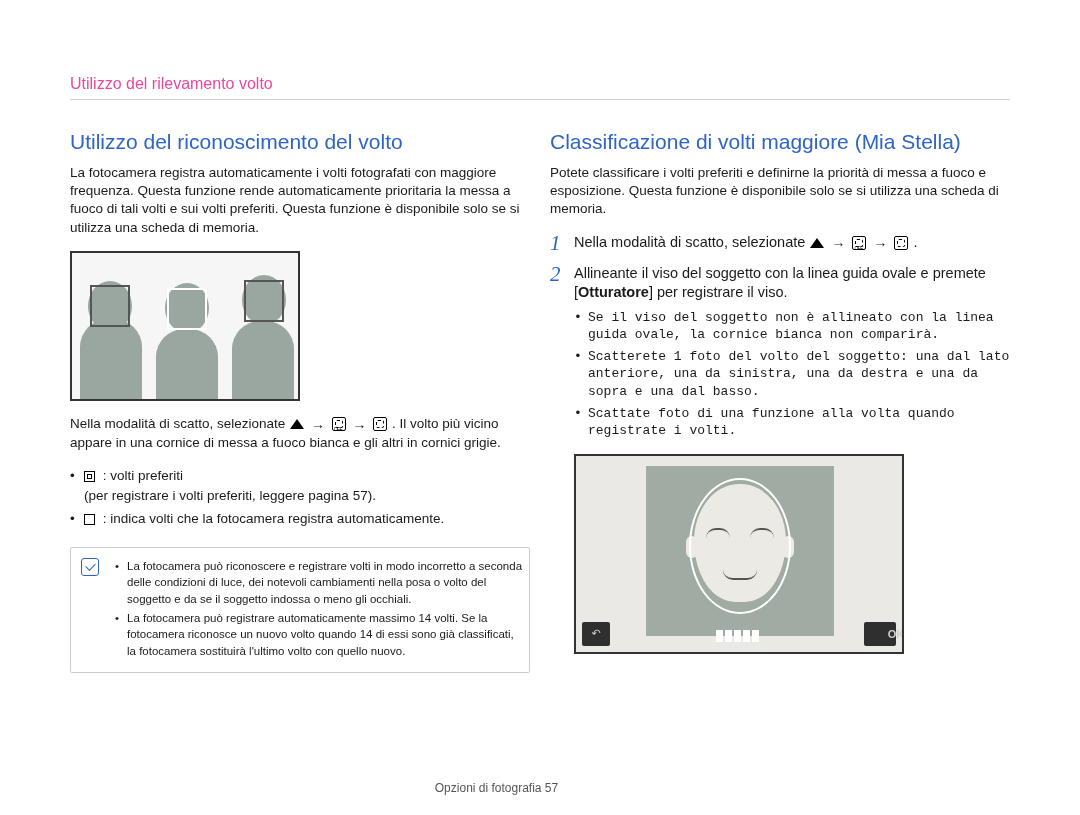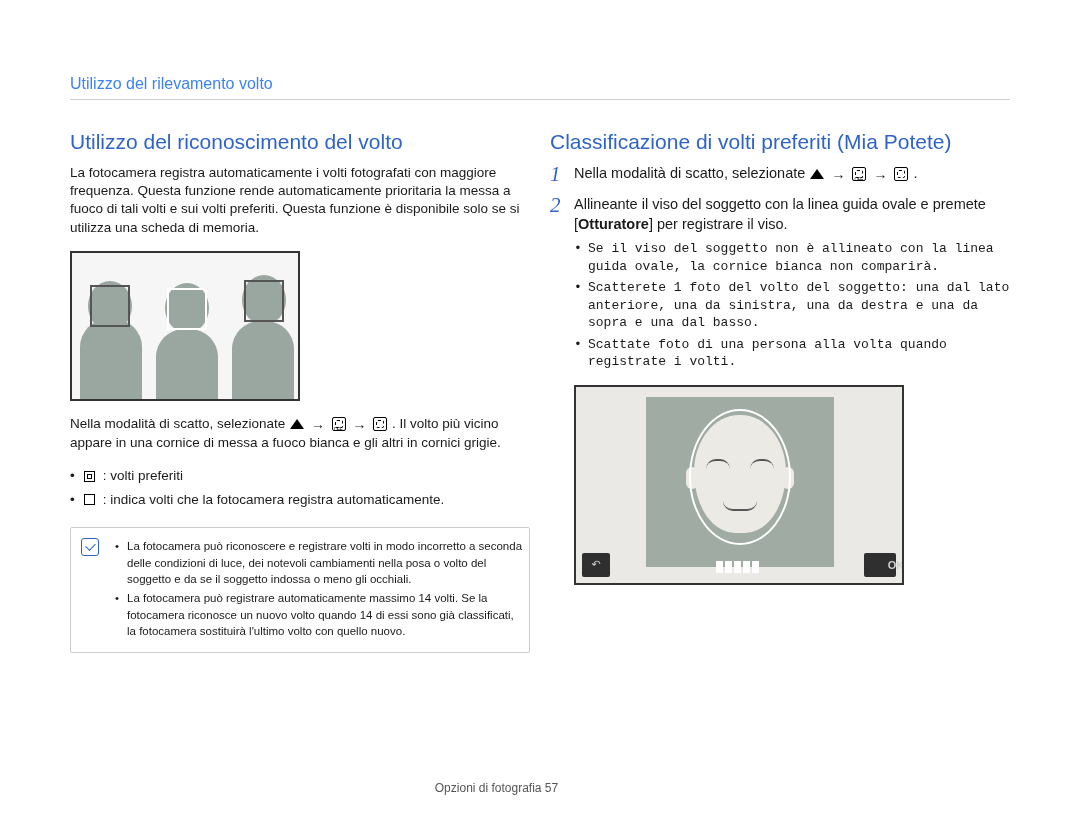--- a/index.html
+++ b/index.html
@@ -9,21 +9,21 @@
     width: 1080px;
     height: 815px;
     position: relative;
     color: #1a1a1a;
   }
   .page {
     padding: 75px 70px 30px 70px;
   }
   .header-title {
     font-size: 16px;
-    color: #3b82f6;
+    color: #ec4899;
     font-weight: 400;
     border-bottom: 1px solid #d0d0d0;
     padding-bottom: 6px;
     margin-bottom: 30px;
   }
   .columns {
     display: flex;
     gap: 20px;
   }
   .col {
@@ -340,40 +340,42 @@
         <span class="inline-icon">
             <span class="face-smart"></span>
           </span>
         <span>. Il volto più vicino appare in una cornice di messa a fuoco bianca e gli altri in cornici grigie.</span>
       </p>
 
       <ul class="bullet-list">
         <li>
           <span class="square-sm double"></span>
           <span>: volti preferiti</span><br>
+          <span>(per registrare i volti preferiti, leggere pagina 57).</span>
         </li>
         <li>
           <span class="square-sm"></span>
           <span>: indica volti che la fotocamera registra automaticamente.</span>
         </li>
       </ul>
 
       <div class="note-box">
         <span class="note-icon">
             <span class="note-icon-check"></span>
           </span>
         <ul>
           <li>La fotocamera può riconoscere e registrare volti in modo incorretto a seconda delle condizioni di luce, dei notevoli cambiamenti nella posa o volto del soggetto e da se il soggetto indossa o meno gli occhiali.</li>
           <li>La fotocamera può registrare automaticamente massimo 14 volti. Se la fotocamera riconosce un nuovo volto quando 14 di essi sono già classificati, la fotocamera sostituirà l'ultimo volto con quello nuovo.</li>
         </ul>
       </div>
     </div>
 
     <div class="col">
-      <h2 class="section-title">Classificazione di volti preferiti (Mia Potete)</h2>
+      <h2 class="section-title">Classificazione di volti maggiore (Mia Stella)</h2>
+      <p class="body-text">Potete classificare i volti preferiti e definirne la priorità di messa a fuoco e esposizione. Questa funzione è disponibile solo se si utilizza una scheda di memoria.</p>
 
       <div class="step">
         <div class="step-num">1</div>
         <div class="step-text">
           <span>Nella modalità di scatto, selezionate </span>
           <span class="inline-icon">
               <span class="tri-up"></span>
             </span>
           <span class="arrow-right">→</span>
           <span class="inline-icon">
@@ -387,21 +389,21 @@
         </div>
       </div>
 
       <div class="step">
         <div class="step-num">2</div>
         <div class="step-text">
           <span>Allineante il viso del soggetto con la linea guida ovale e premete [</span><span class="bold">Otturatore</span><span>] per registrare il viso.</span>
           <ul class="sub-bullets">
             <li>Se il viso del soggetto non è allineato con la linea guida ovale, la cornice bianca non comparirà.</li>
             <li>Scatterete 1 foto del volto del soggetto: una dal lato anteriore, una da sinistra, una da destra e una da sopra e una dal basso.</li>
-            <li>Scattate foto di una persona alla volta quando registrate i volti.</li>
+            <li>Scattate foto di una funzione alla volta quando registrate i volti.</li>
           </ul>
         </div>
       </div>
 
       <div class="face-reg-box">
         <div class="bg-square"></div>
         <div class="ear l"></div>
           <div class="ear r"></div>
         <div class="face-head"></div>
         <div class="eye l"></div>

